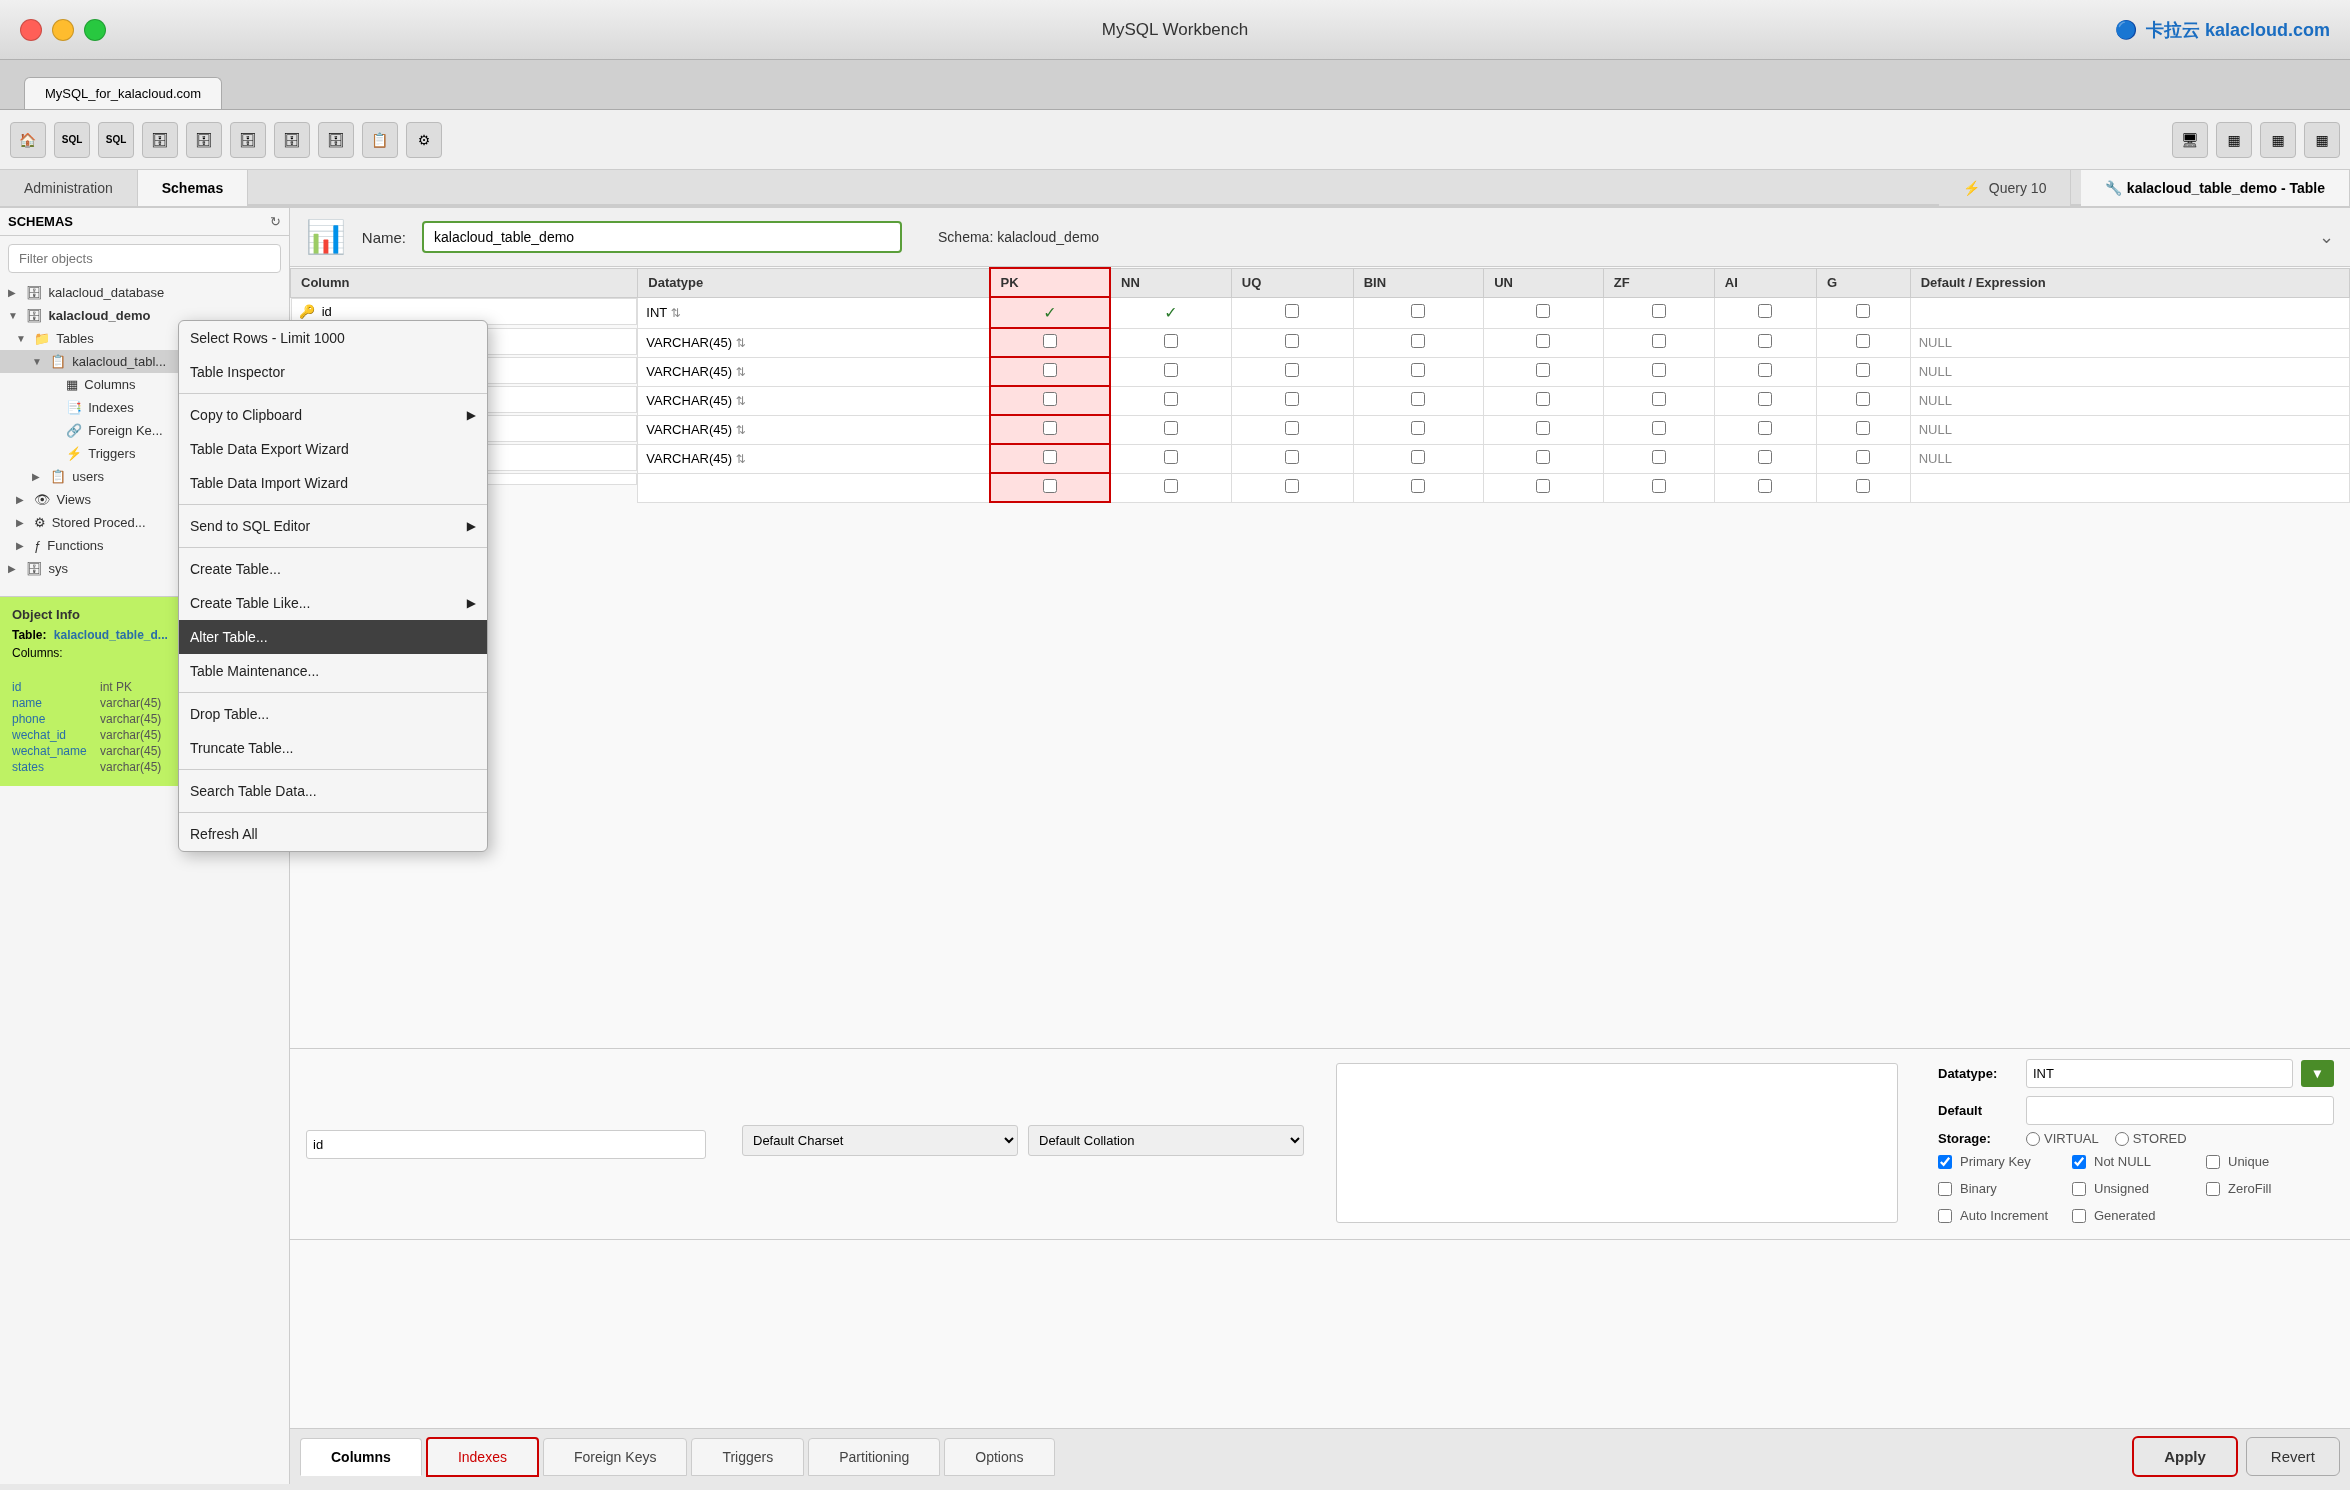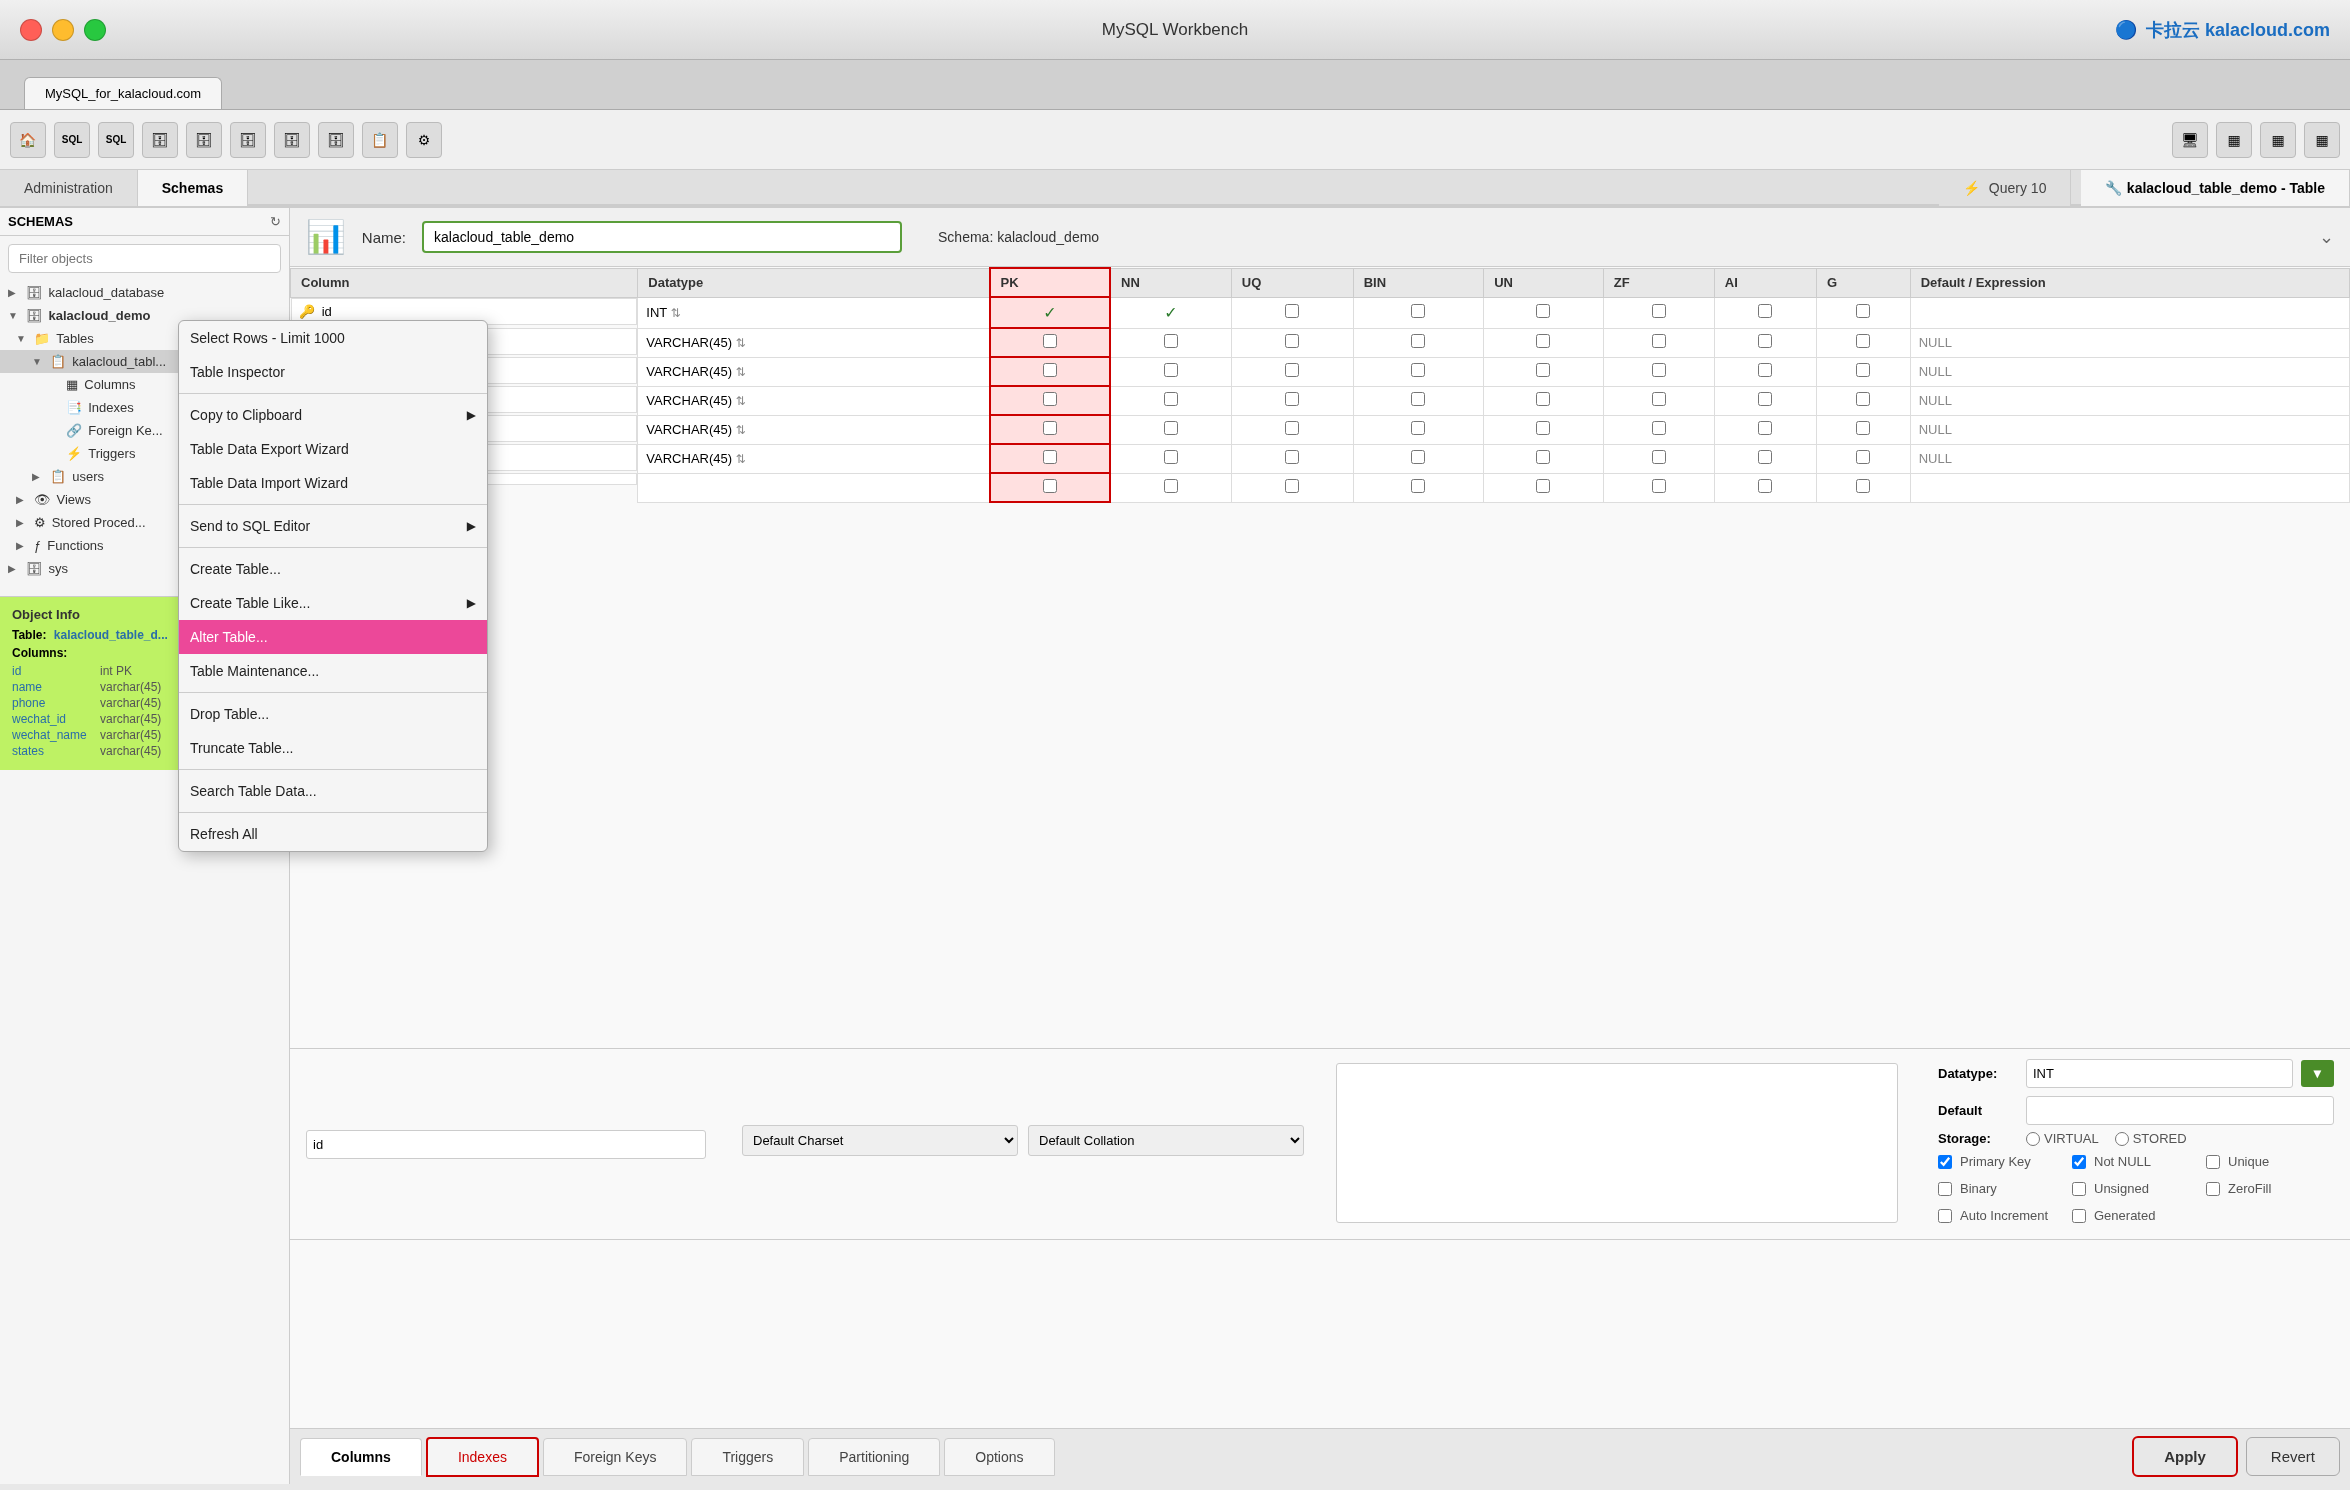--- a/index.html
+++ b/index.html
@@ -69,21 +69,21 @@
     .bottom-tabs-bar { background: #e8e8e8; border-top: 1px solid #ccc; display: flex; align-items: center; height: 56px; padding: 0 10px; }
     .bottom-tab { padding: 10px 30px; font-size: 14px; border: 1px solid #ccc; border-radius: 4px 4px 0 0; cursor: pointer; background: #f5f5f5; color: #444; margin-right: 4px; }
     .bottom-tab.active { background: #fff; font-weight: 600; color: #000; border-bottom: 1px solid #fff; }
     .bottom-tab.indexed { border: 2px solid #cc0000; color: #cc0000; }
     .apply-btn { margin-left: auto; background: #e8e8e8; border: 2px solid #cc0000; border-radius: 6px; padding: 10px 30px; font-size: 15px; font-weight: 600; cursor: pointer; color: #333; }
     .revert-btn { background: #e8e8e8; border: 1px solid #aaa; border-radius: 6px; padding: 10px 24px; font-size: 15px; cursor: pointer; color: #333; margin-left: 8px; }
 
     
     .context-menu { position: absolute; left: 178px; top: 320px; background: #f5f5f5; border: 1px solid #aaa; border-radius: 6px; box-shadow: 4px 4px 16px rgba(0,0,0,0.25); width: 310px; z-index: 1000; overflow: hidden; }
     .ctx-item { padding: 9px 11px; font-size: 14px; cursor: pointer; color: #222; display: flex; align-items: center; justify-content: space-between; }
-    .ctx-item.active-green { background: #ec4899; color: #fff; }
+    .ctx-item.active-green { background: #404040; color: #fff; }
     .ctx-separator { height: 1px; background: #ccc; margin: 4px 0; }
     .ctx-arrow { font-size: 12px; }
 
     
     .object-info { border-top: 1px solid #ccc; padding: 10px 12px; font-size: 12px; background: #bef264; }
     .object-info-title { font-weight: 700; font-size: 13px; margin-bottom: 6px; color: #333; }
     .obj-col { display: flex; gap: 8px; margin-bottom: 2px; }
     .obj-col-name { color: #2a6ea8; min-width: 80px; font-weight: 500; }
     .obj-col-type { color: #555; }
 
@@ -257,21 +257,21 @@
         <span>🗄</span>
         <span>sys</span>
       </div>
 
       <div class="object-info" style="margin-top:16px;">
         <div class="object-info-title">Object Info</div>
         <div style="margin-bottom:4px;">
           <span style="font-weight:600;">Table:</span>
           <span style="color:#2a6ea8; font-weight:600; margin-left:4px;">kalacloud_table_d...</span>
         </div>
-        <div style="font-weight:700; margin-bottom:4px;">Columns:</div>
+        <div style="font-weight:400; margin-bottom:20px;">Columns:</div>
         <div class="obj-col">
           <span class="obj-col-name">id</span>
           <span class="obj-col-type">int PK</span>
         </div>
         <div class="obj-col">
           <span class="obj-col-name">name</span>
           <span class="obj-col-type">varchar(45)</span>
         </div>
         <div class="obj-col">
           <span class="obj-col-name">phone</span>

